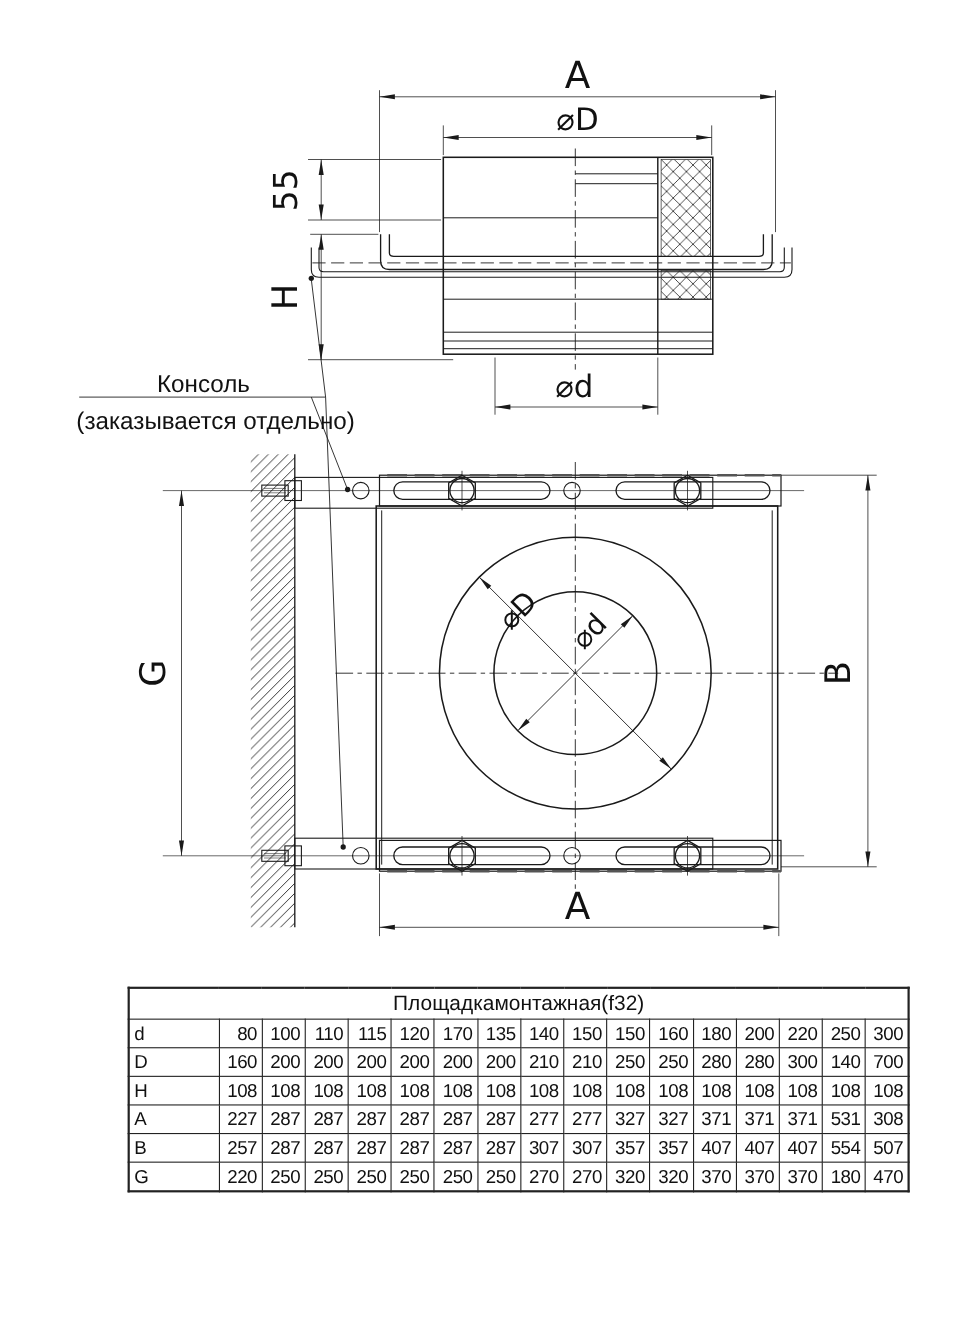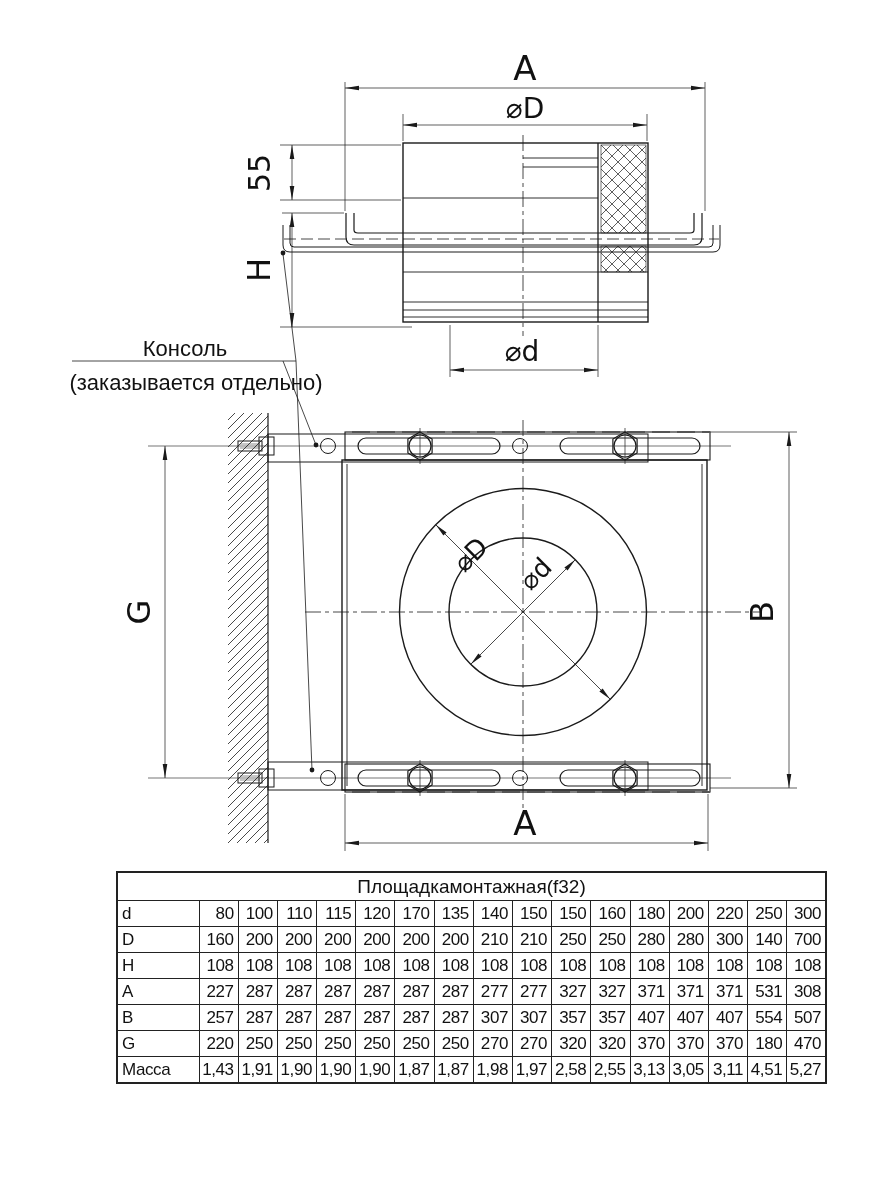--- a/index.html
+++ b/index.html
@@ -2,21 +2,21 @@
 <html><head>
 <meta charset="utf-8">
 <style>
   html,body{margin:0;padding:0;background:#ffffff;}
   body{width:871px;height:1200px;position:relative;font-family:"Liberation Sans",sans-serif;color:#111;}
   .stage{position:absolute;left:0;top:0;width:871px;height:1200px;background:#fff;}
   svg text{fill:#111;}
   .dimL{font-family:"DejaVu Sans","Liberation Sans",sans-serif;}
   .callout{font-family:"Liberation Sans",sans-serif;}
   
-  .tbl-wrap{position:absolute;left:80px;top:871px;width:711px;padding-left:36px;}
+  .tbl-wrap{position:absolute;left:80px;top:897px;width:711px;padding-left:36px;}
   table.dims{border-collapse:collapse;table-layout:fixed;width:711px;
              font-family:"Liberation Sans",sans-serif;font-size:17px;color:#111;}
   table.dims td{border:1px solid #222;height:25px;padding:0 4px 0 0;text-align:right;
                 white-space:nowrap;overflow:hidden;letter-spacing:-0.4px;}
   table.dims td.lbl{text-align:left;padding:0 0 0 4px;}
   table.dims td.title{height:27px;text-align:center;font-size:19px;padding:0;letter-spacing:0;}
   table.dims{border:2px solid #222;}
 </style>
 </head>
 <body>
@@ -349,36 +349,17 @@
             <td>270</td>
             <td>270</td>
             <td>320</td>
             <td>320</td>
             <td>370</td>
             <td>370</td>
             <td>370</td>
             <td>180</td>
             <td>470</td>
           </tr>
-          <tr>
-            <td class="lbl">Масса</td>
-            <td>1,43</td>
-            <td>1,91</td>
-            <td>1,90</td>
-            <td>1,90</td>
-            <td>1,90</td>
-            <td>1,87</td>
-            <td>1,87</td>
-            <td>1,98</td>
-            <td>1,97</td>
-            <td>2,58</td>
-            <td>2,55</td>
-            <td>3,13</td>
-            <td>3,05</td>
-            <td>3,11</td>
-            <td>4,51</td>
-            <td>5,27</td>
-          </tr>
         </tbody>
   </table>
 </div>
 
 </div>
 
 </body></html>

